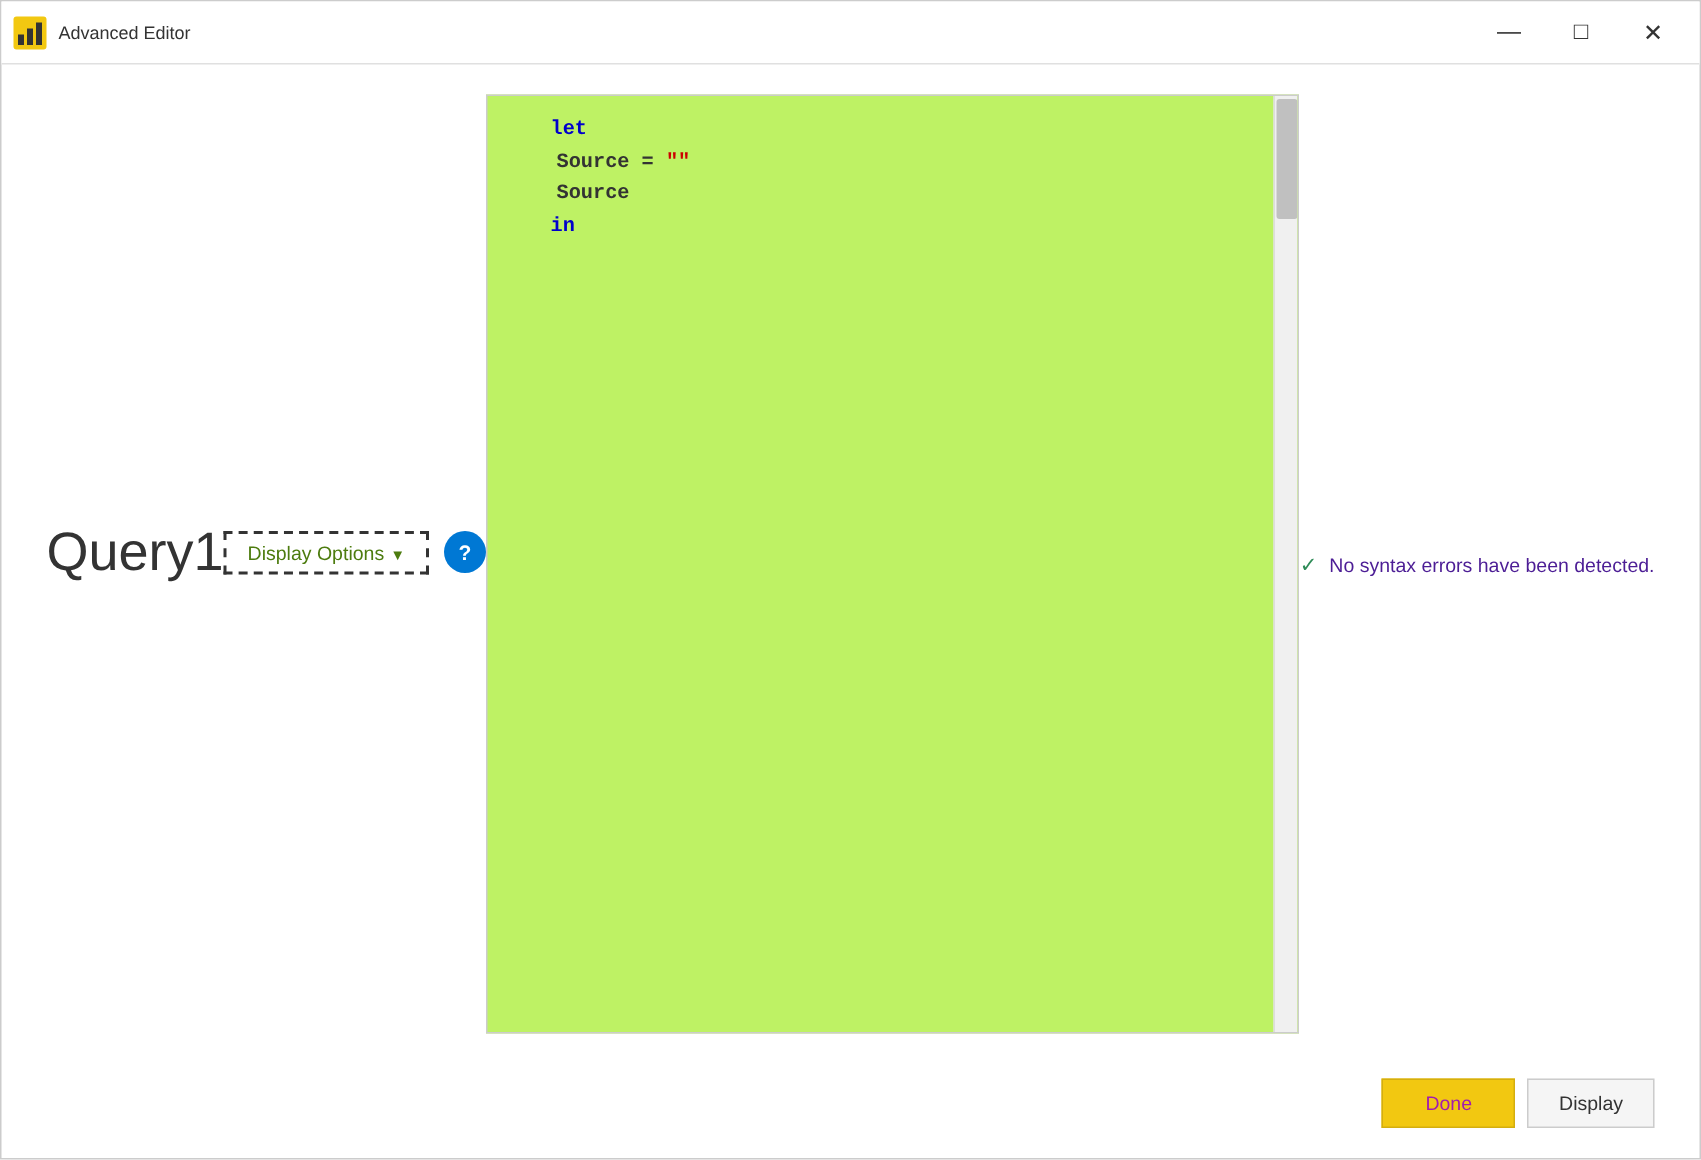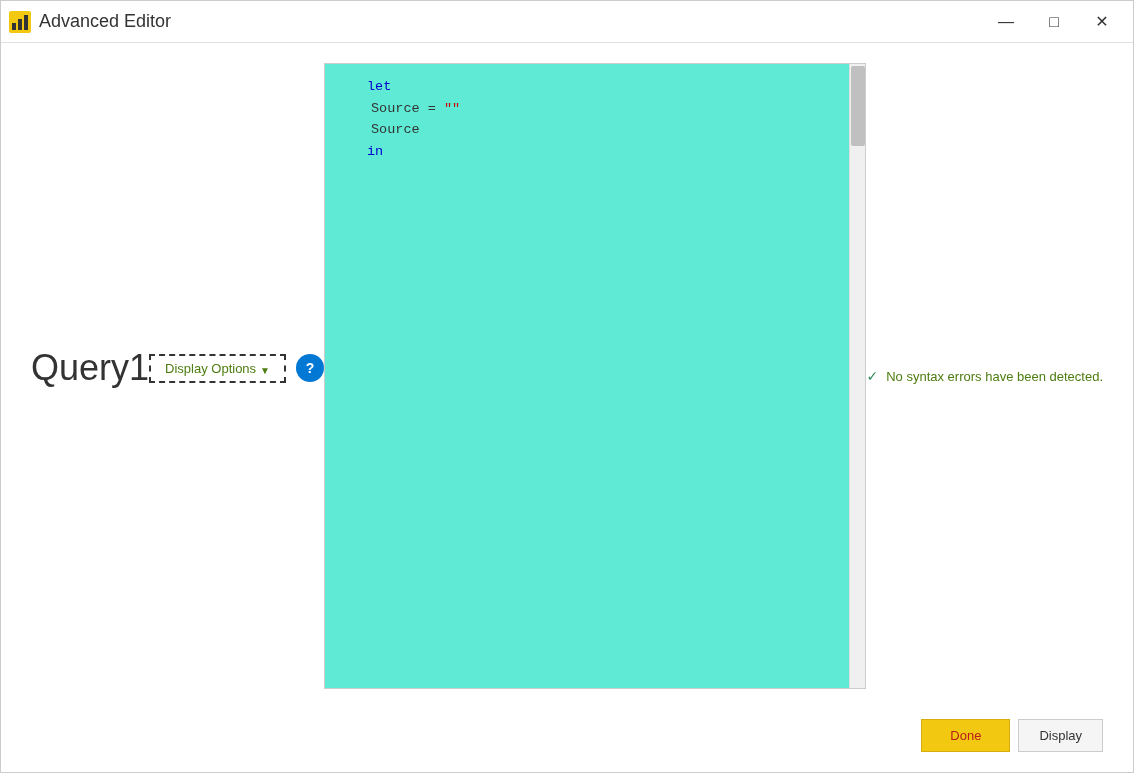--- a/index.html
+++ b/index.html
@@ -55,21 +55,21 @@
       justify-content: center;
       flex-shrink: 0;
     }
 
     .app-icon svg {
       width: 18px;
       height: 18px;
     }
 
     .title-bar-title {
-      font-size: 18px;
+      font-size: 12px;
       color: #333333;
       font-weight: 400;
     }
 
     .title-bar-controls {
       display: flex;
       align-items: center;
       gap: 2px;
     }
 
@@ -141,24 +141,25 @@
       font-size: 14px;
       font-weight: bold;
       display: flex;
       align-items: center;
       justify-content: center;
     }
 
     .editor-container {
       flex: 1;
       border: 1px solid #cccccc;
-      background: #5eead4;
+      background: #bef264;
       display: flex;
       overflow: hidden;
       position: relative;
+      font-weight: bold;
     }
 
     .code-area {
       flex: 1;
       padding: 12px 0;
       overflow: auto;
       position: relative;
     }
 
     .code-content {
@@ -226,35 +227,35 @@
       flex-shrink: 0;
     }
 
     .check-icon {
       color: #2e8b57;
       font-size: 14px;
     }
 
     .status-text {
       font-size: 13px;
-      color: #4d7c0f;
+      color: #4c1d95;
     }
 
     .footer {
       display: flex;
       justify-content: flex-end;
       align-items: center;
       gap: 8px;
       padding: 10px 30px 20px 30px;
       flex-shrink: 0;
     }
 
     .btn-done {
       background: #f2c811;
-      color: #b91c1c;
+      color: #a21caf;
       border: 1px solid #d4ae0f;
       padding: 8px 28px;
       font-size: 13px;
       cursor: pointer;
       font-family: 'Segoe UI', sans-serif;
     }
 
     .btn-cancel {
       background: #f5f5f5;
       color: #333333;

